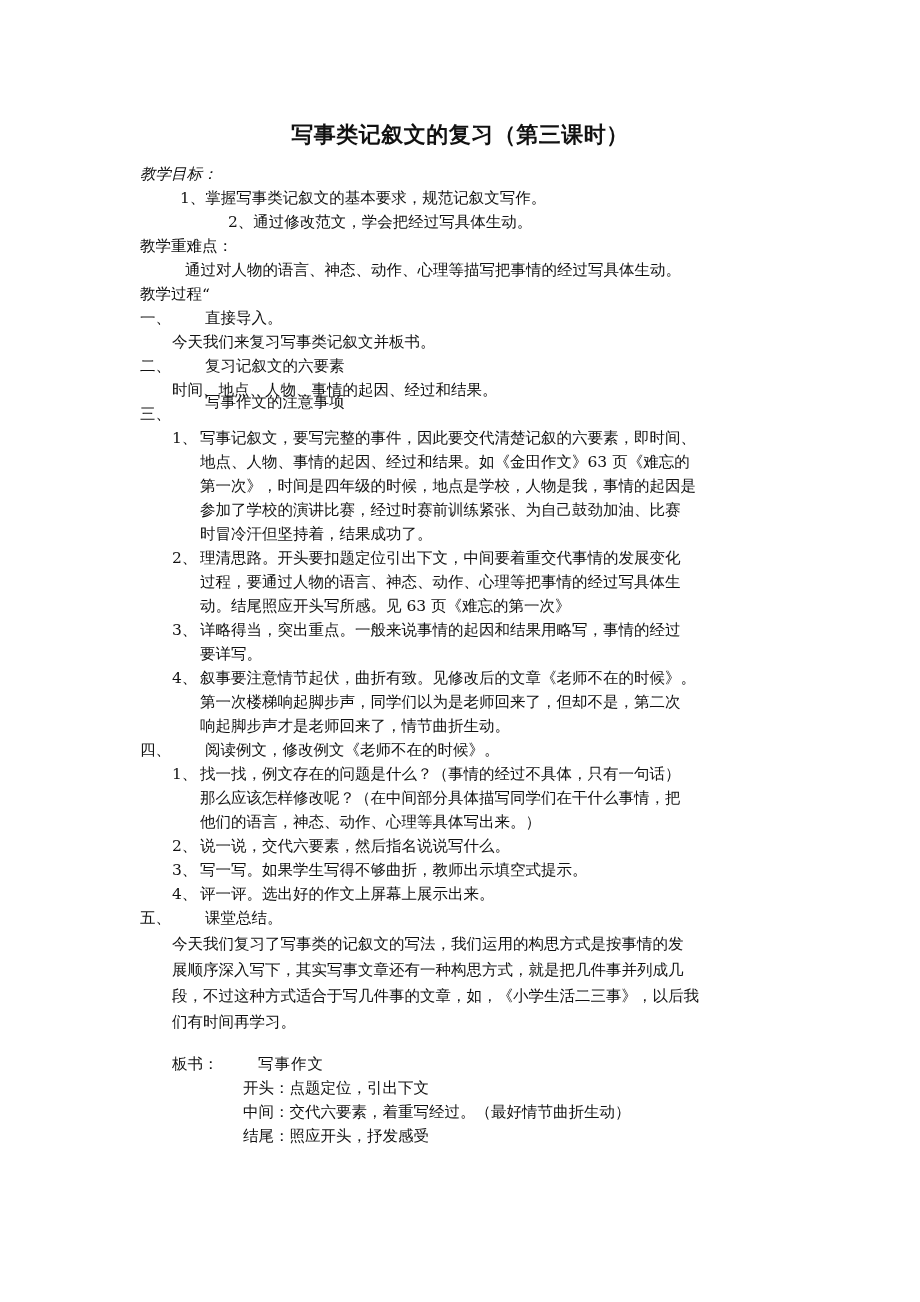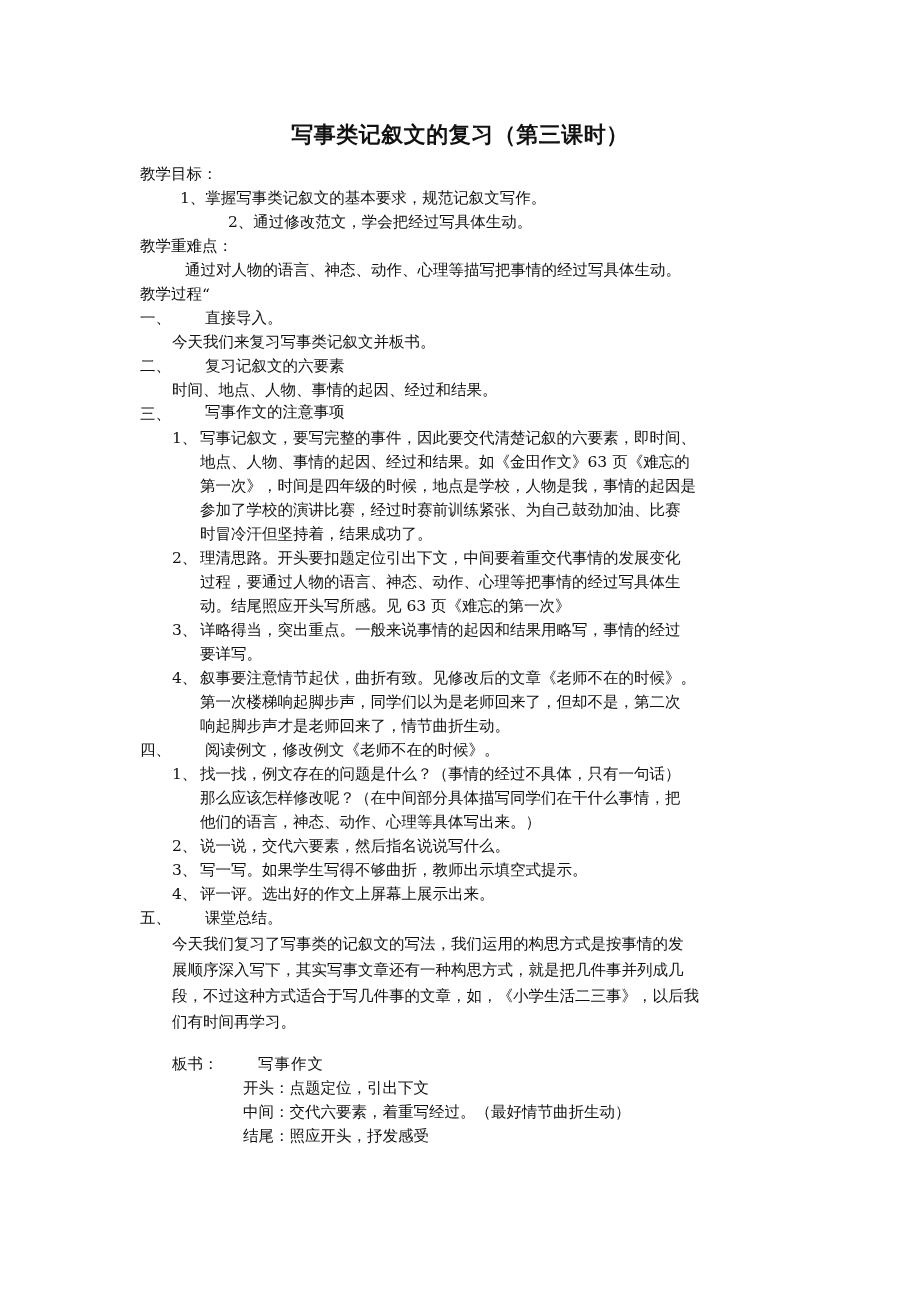--- a/index.html
+++ b/index.html
@@ -11,39 +11,39 @@
            font-family: "DejaVu Sans", "Liberation Sans", sans-serif; }
   .line { position: absolute; white-space: nowrap; font-size: 15.5px; line-height: 24px; }
 </style>
 </head>
 <body>
 
 <div class="page">
 
   <div class="title">写事类记叙文的复习（第三课时）</div>
 
-  <div class="line" style="left:140px;top:162px;">教学目标：</div>
+  <div class="line" style="left:140px;top:162px;font-style:italic;">教学目标：</div>
   <div class="line" style="left:180px;top:186px;">1、掌握写事类记叙文的基本要求，规范记叙文写作。</div>
   <div class="line" style="left:180px;top:210px;margin-left:48px;">2、通过修改范文，学会把经过写具体生动。</div>
 
   <div class="line" style="left:140px;top:234px;">教学重难点：</div>
   <div class="line" style="left:185px;top:258px;">通过对人物的语言、神态、动作、心理等描写把事情的经过写具体生动。</div>
 
   <div class="line" style="left:140px;top:282px;">教学过程“</div>
 
   <div class="line" style="left:140px;top:306px;">一、</div>
   <div class="line" style="left:205px;top:306px;">直接导入。</div>
   <div class="line" style="left:172px;top:330px;">今天我们来复习写事类记叙文并板书。</div>
 
   <div class="line" style="left:140px;top:354px;">二、</div>
   <div class="line" style="left:205px;top:354px;">复习记叙文的六要素</div>
   <div class="line" style="left:172px;top:378px;">时间、地点、人物、事情的起因、经过和结果。</div>
 
   <div class="line" style="left:140px;top:402px;">三、</div>
-  <div class="line" style="left:205px;top:400px;">写事作文的注意事项</div>
+  <div class="line" style="left:205px;top:390px;">写事作文的注意事项</div>
 
   <div class="line" style="left:172px;top:426px;">1、</div>
   <div class="line" style="left:200px;top:426px;">写事记叙文，要写完整的事件，因此要交代清楚记叙的六要素，即时间、</div>
   <div class="line" style="left:200px;top:450px;">地点、人物、事情的起因、经过和结果。如《金田作文》63 页《难忘的</div>
   <div class="line" style="left:200px;top:498px;">参加了学校的演讲比赛，经过时赛前训练紧张、为自己鼓劲加油、比赛</div>
   <div class="line" style="left:200px;top:474px;">第一次》，时间是四年级的时候，地点是学校，人物是我，事情的起因是</div>
   <div class="line" style="left:200px;top:522px;">时冒冷汗但坚持着，结果成功了。</div>
 
   <div class="line" style="left:172px;top:546px;">2、</div>
   <div class="line" style="left:200px;top:546px;">理清思路。开头要扣题定位引出下文，中间要着重交代事情的发展变化</div>

